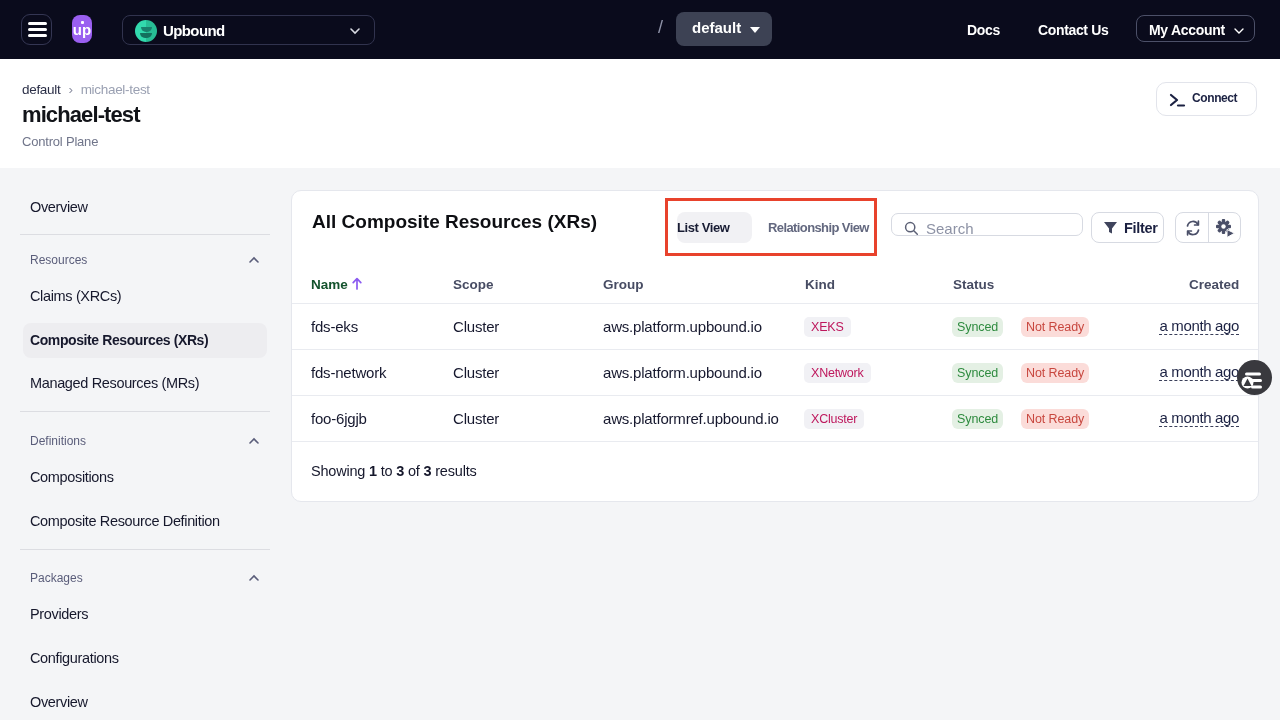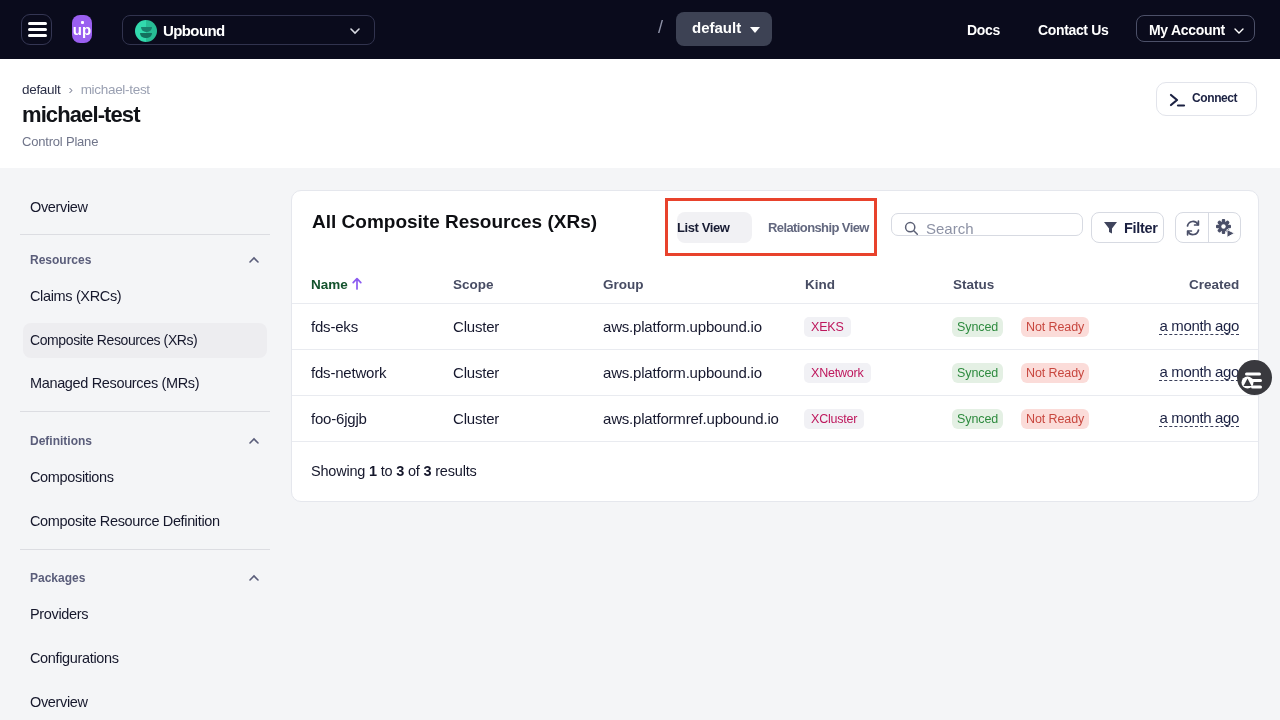--- a/index.html
+++ b/index.html
@@ -40,22 +40,22 @@
   #crumb { position:absolute; left:22px; top:23px; font-size:13.5px; color:#2b2f47; letter-spacing:-0.3px; }
   #crumb .sep { color:#8d91a3; margin:0 8px; }
   #crumb .cur { color:#9aa0b2; }
   #ptitle { position:absolute; left:22px; top:43px; font-size:22px; font-weight:bold; color:#121419; letter-spacing:-0.9px; }
   #psub { position:absolute; left:22px; top:75px; font-size:13px; color:#70758a; letter-spacing:-0.2px; }
   #connect { position:absolute; left:1156px; top:23px; width:101px; height:34px; background:#fff;
     border:1.5px solid #e2e4eb; border-radius:10px; }
   #connect .lbl { position:absolute; left:35px; top:8px; font-size:12px; font-weight:bold; color:#1b2142; letter-spacing:-0.4px; }
   
   .side { position:absolute; left:30px; font-size:14.5px; color:#16182c; letter-spacing:-0.35px; }
-  .side.sec { font-size:12px; font-weight:bold; color:#5a5d7a; letter-spacing:0; }
-  .side.b { font-weight:normal; font-size:14px; letter-spacing:-0.4px; }
+  .side.sec { font-size:12px; font-weight:normal; color:#5a5d7a; letter-spacing:0; }
+  .side.b { font-weight:bold; font-size:14px; letter-spacing:-0.4px; }
   .divider { position:absolute; left:20px; width:250px; height:1px; background:#dcdde2; }
   #selitem { position:absolute; left:23px; top:323px; width:244px; height:35px; background:#ededf0; border-radius:8px; }
   .chevup { position:absolute; left:248px; width:12px; height:12px; }
   
   #card { position:absolute; left:291px; top:190px; width:968px; height:312px; background:#fff;
     border:1px solid #e5e7ed; border-radius:10px; }
   #card h1 { position:absolute; left:20px; top:20px; font-size:19px; color:#0d0e12; letter-spacing:0; }
   #redbox { position:absolute; left:373px; top:7px; width:212px; height:58px; border:3.5px solid #e8422c; }
   #chiplist { position:absolute; left:385px; top:21px; width:75px; height:31px; background:#f1f1f4;
     border-radius:8px; text-align:left; line-height:31px; font-weight:bold; font-size:13px; color:#181c33; letter-spacing:-0.4px; }

